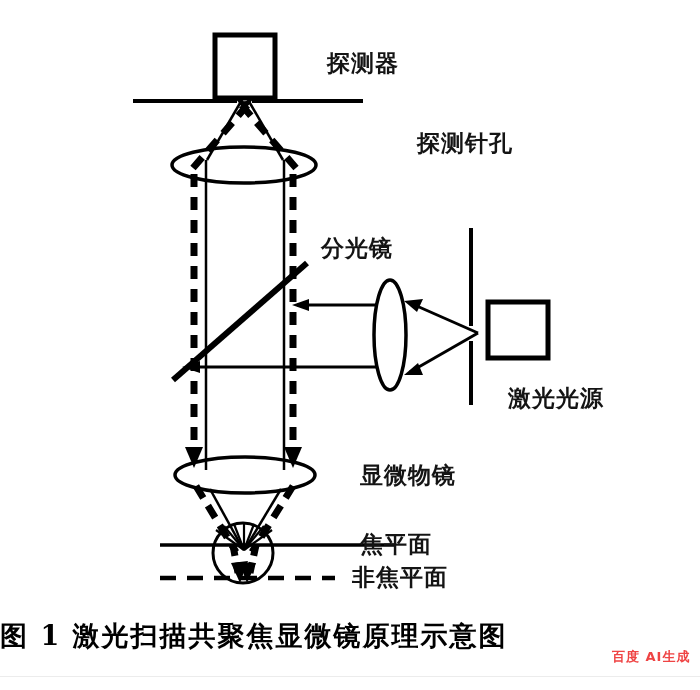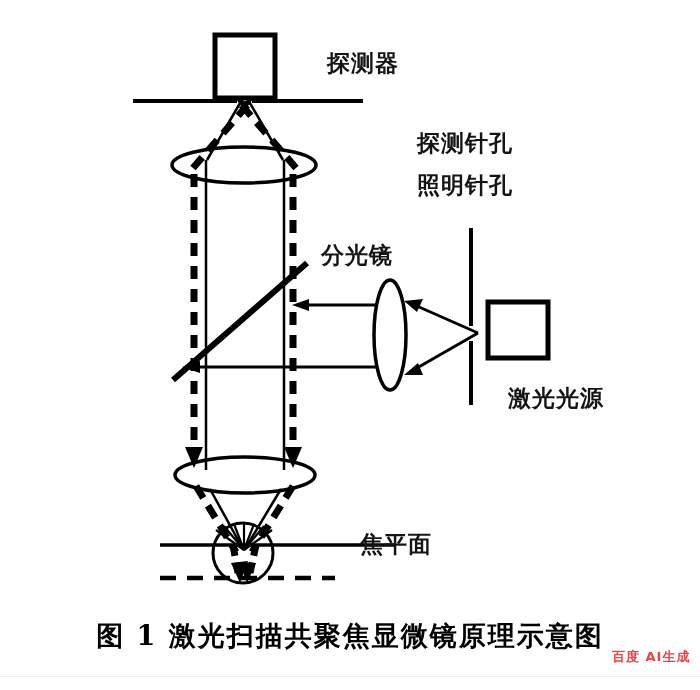--- a/index.html
+++ b/index.html
@@ -37,21 +37,21 @@
     font-weight: 600;
     letter-spacing: 1px;
     white-space: nowrap;
     line-height: 1;
   }
   .caption {
     position: absolute;
     left: 0;
     top: 618px;
     width: 700px;
-    text-align: center;
+    text-align: left;
     color: #000000;
     font-family: "DejaVu Serif", "Liberation Serif", serif;
     font-size: 27px;
     font-weight: 700;
     letter-spacing: 2px;
     white-space: nowrap;
   }
   .watermark {
     position: absolute;
     left: 612px;
@@ -153,29 +153,30 @@
     <polygon points="247,583 239,562 256,563" fill="#000000"></polygon>
 
     <line x1="160" y1="578" x2="335" y2="578" stroke="#000000" stroke-width="4.5" stroke-dasharray="16,11"></line>
 
   </svg>
 
   <div class="lbl" style="left:327px; top:52px;">探测器</div>
 
   <div class="lbl" style="left:417px; top:92px;margin-top:40px;">探测针孔</div>
 
-  <div class="lbl" style="left:417px; top:174px;">照明针孔</div>
 
-  <div class="lbl" style="left:321px; top:246px;font-family:Liberation Mono, monospace;">分光镜</div>
+  <div class="lbl" style="left:321px; top:237px;">分光镜</div>
 
   <div class="lbl" style="left:508px; top:387px;text-align:right;">激光光源</div>
 
+  <div class="lbl" style="left:360px; top:464px;">显微物镜</div>
 
   <div class="lbl" style="left:360px; top:533px;text-align:right;">焦平面</div>
 
+  <div class="lbl" style="left:352px; top:566px;">非焦平面</div>
 
   <div class="caption">图 1 激光扫描共聚焦显微镜原理示意图</div>
 
   <div class="watermark">百度 AI生成</div>
 
   <div class="sep-line"></div>
 
 </div>
 
 </body></html>

